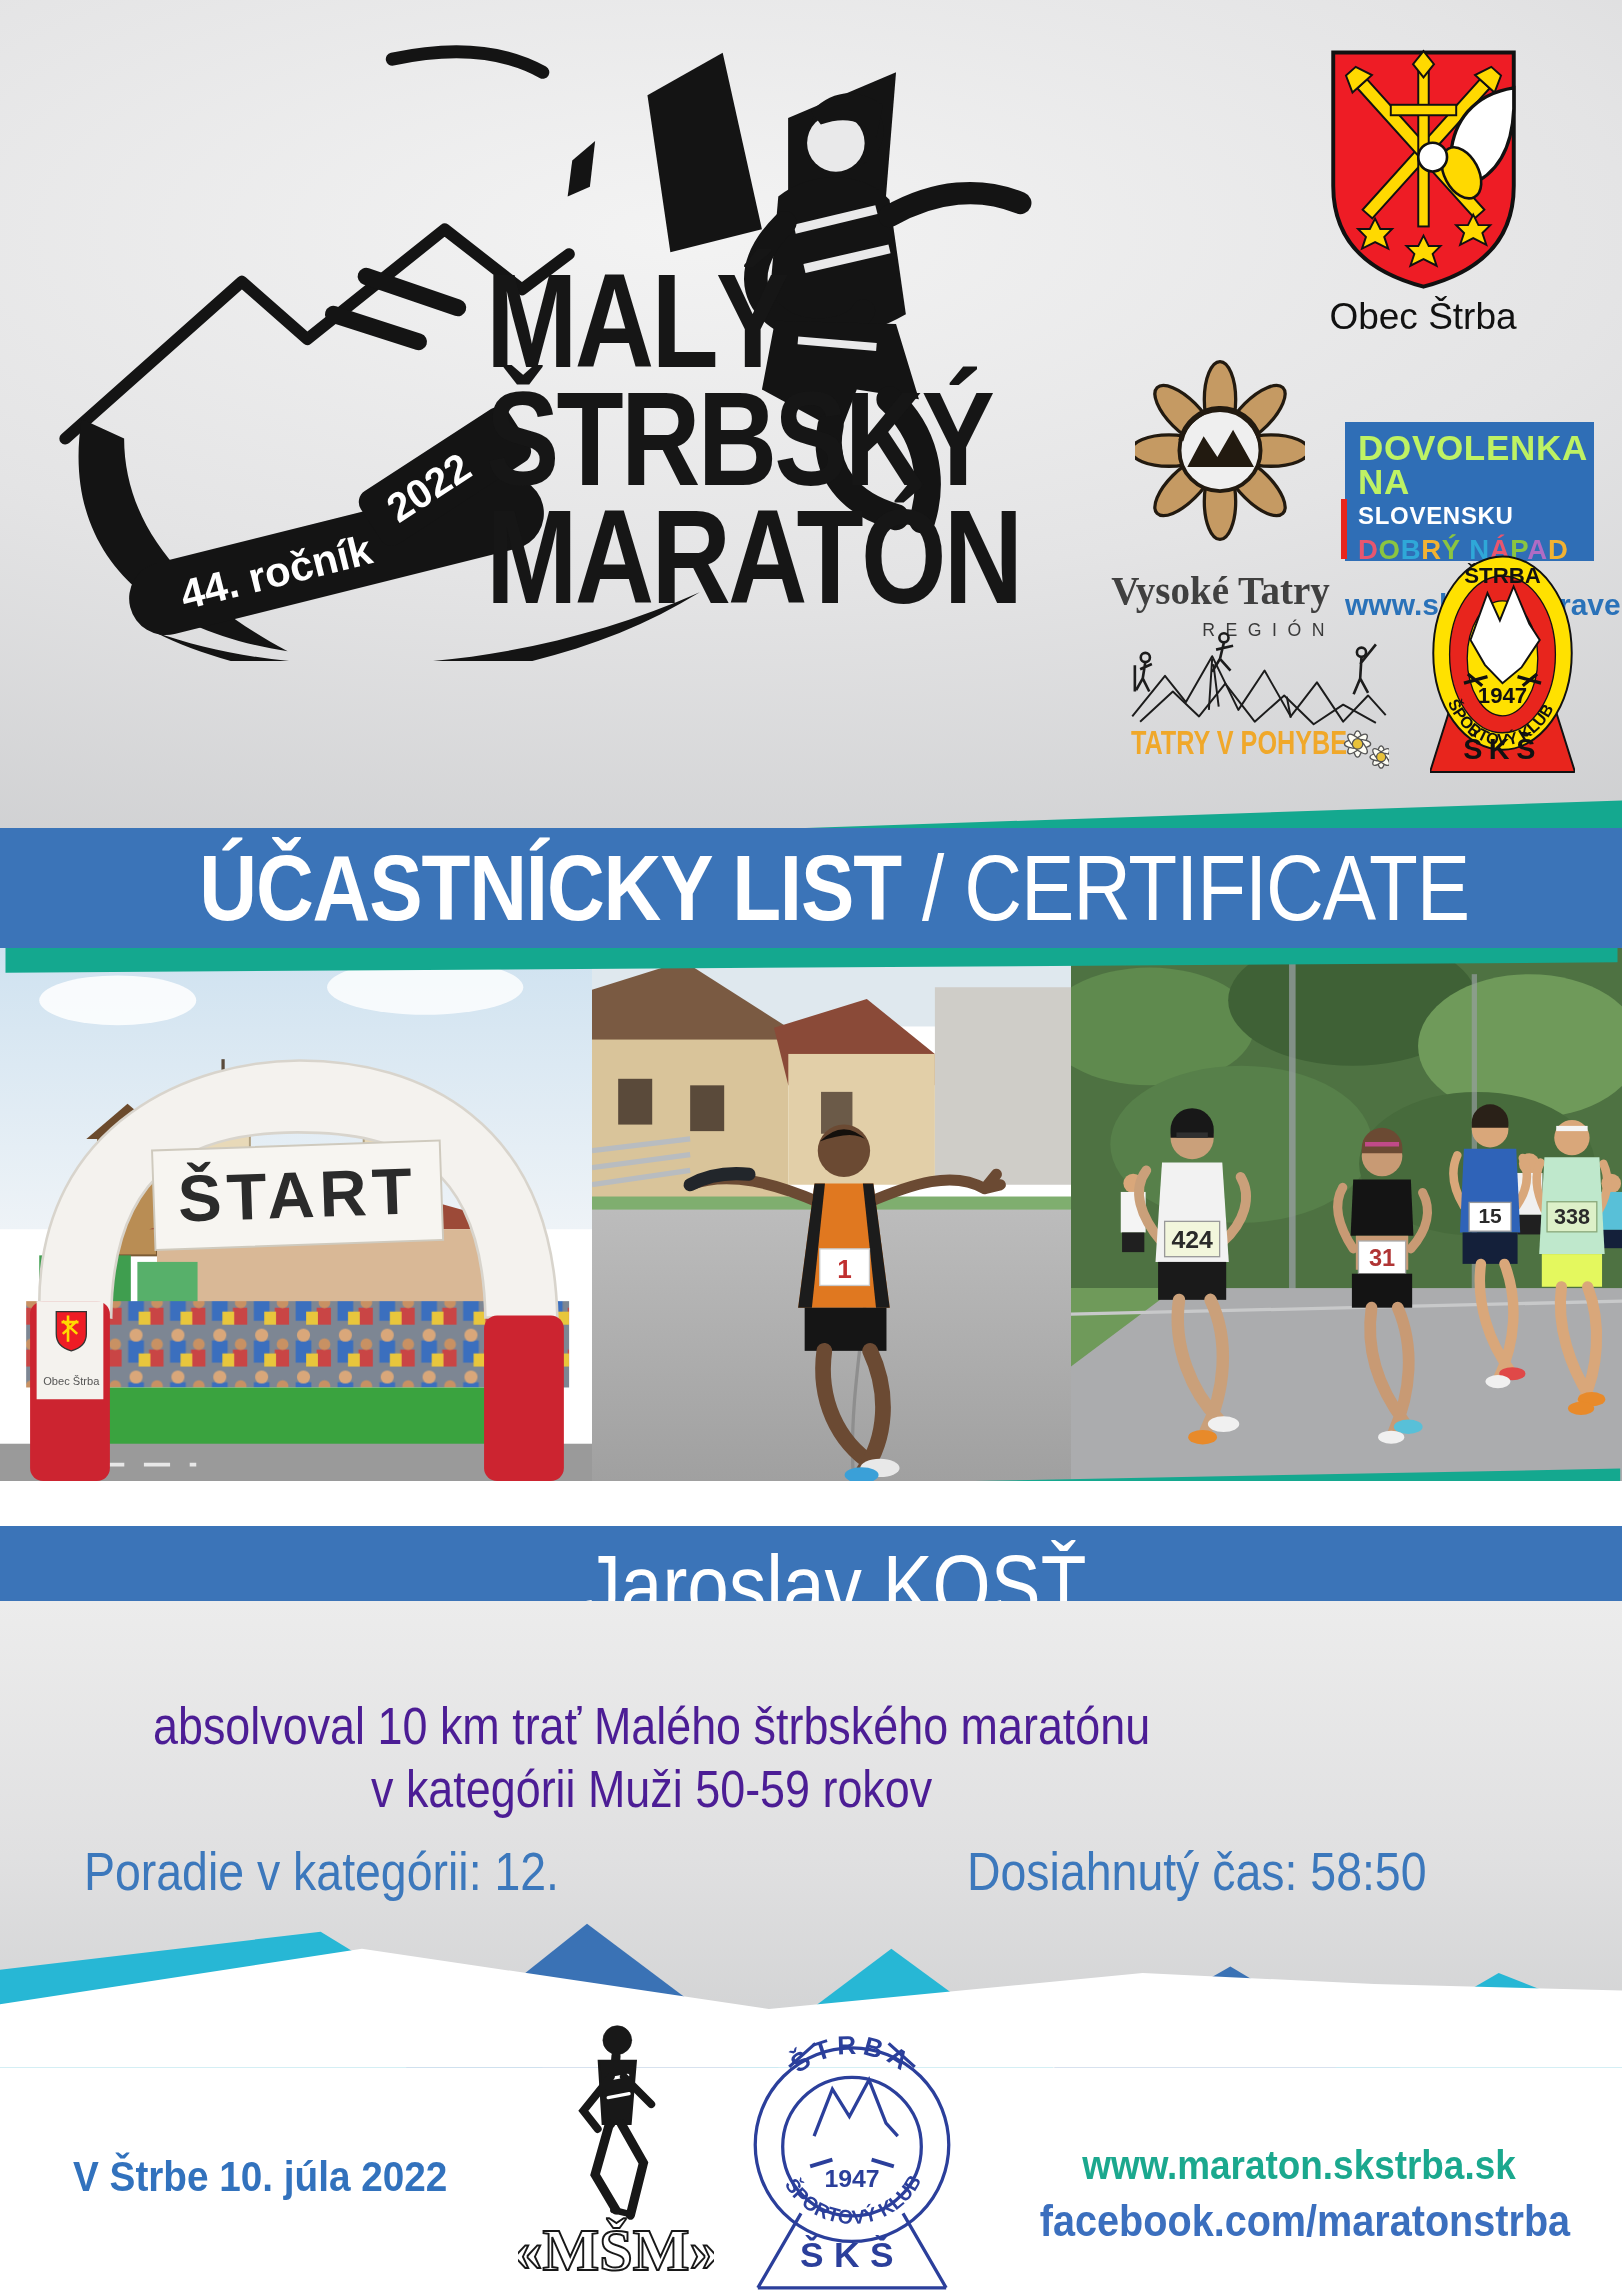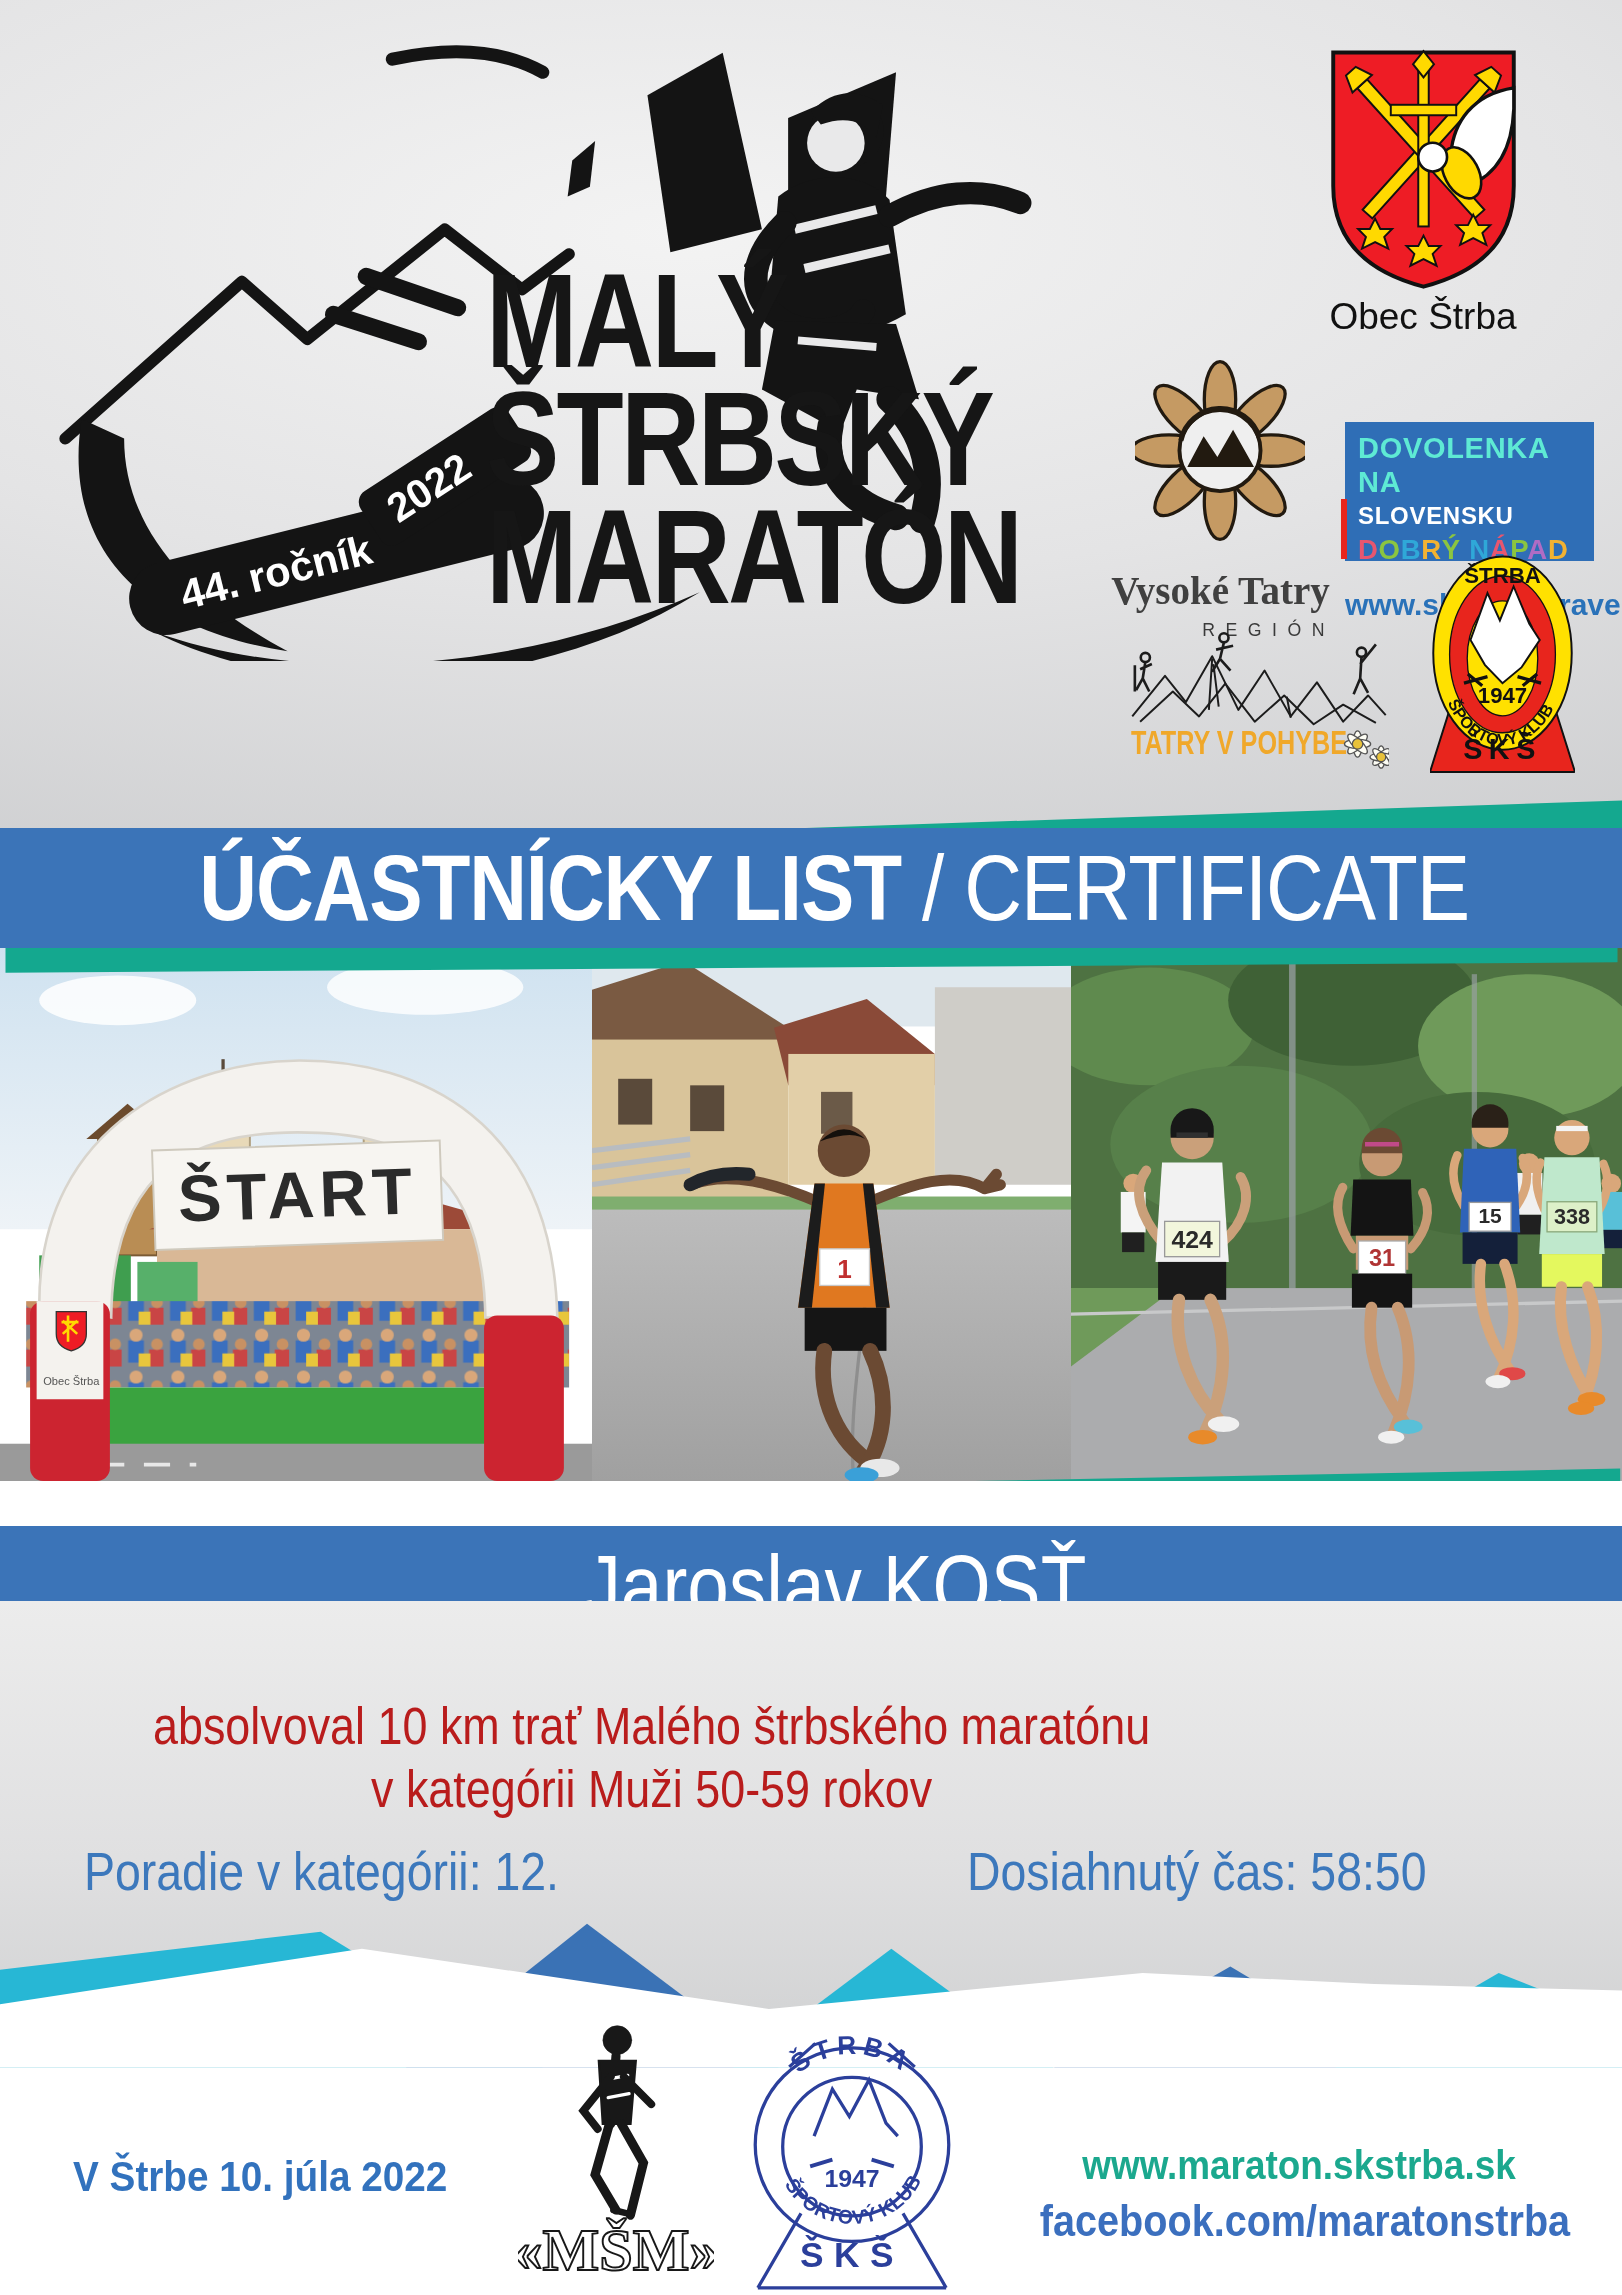--- a/index.html
+++ b/index.html
@@ -14,38 +14,38 @@
   .band{left:0;width:1623px;background:#3b74b8;display:flex;align-items:center;justify-content:center;padding-left:23px;}
   .band1{top:828px;height:120px;}
   .band2{top:1481px;height:120px;margin-top:45px;}
   .bandtxt{color:#fff;font-size:93px;white-space:nowrap;transform:scaleX(.86);letter-spacing:-1.3px;}
   .bandtxt .bold{font-weight:bold;}
   .nametxt{color:#fff;font-size:88px;white-space:nowrap;transform:scaleX(.85);}
   .title{left:486px;top:262px;font-weight:bold;font-size:134px;line-height:118px;
          color:#161616;letter-spacing:-3.3px;transform:scaleX(.82);transform-origin:left top;white-space:nowrap;}
   .photos{left:0;top:948px;width:1623px;height:533px;display:flex;}
   .photos svg{display:block;height:533px;}
-  .details{left:0;top:1695px;width:1303px;text-align:center;color:#b91c1c;
+  .details{left:0;top:1695px;width:1303px;text-align:center;color:#4c1d95;
            font-size:51px;line-height:63px;}
   .details .inner{display:inline-block;transform:scaleX(.88);white-space:nowrap;}
   .res{top:1840px;color:#3c78bc;font-size:54px;white-space:nowrap;
        transform:scaleX(.86);transform-origin:left top;}
   .date{left:73px;top:2152px;color:#3272bd;font-weight:bold;font-size:43px;white-space:nowrap;
         transform:scaleX(.9);transform-origin:left top;}
   .urls{left:1011px;top:2138px;width:576px;text-align:center;line-height:55px;}
   .urls .u1{display:block;color:#1ba88e;font-weight:bold;font-size:41px;transform:scaleX(.9);white-space:nowrap;}
   .urls .u2{display:block;color:#3b6fbe;font-weight:bold;font-size:44px;transform:scaleX(.9);white-space:nowrap;}
   .obec-label{left:1315px;top:296px;width:216px;text-align:center;color:#111;font-size:37px;}
   .vt-name{left:1106px;top:568px;width:229px;text-align:center;color:#404040;
            font-size:39px;font-weight:bold;font-family:"Liberation Serif",serif;}
   .vt-region{left:1106px;top:620px;width:229px;text-align:right;color:#3a3a3a;
              font-size:17.7px;letter-spacing:10.5px;}
   .dov{left:1345px;top:422px;width:249px;height:139px;background:#2f6eb6;
        padding:9.2px 0 0 13px;box-sizing:border-box;line-height:34px;}
-  .dov .l1{color:#5eead4;font-weight:bold;font-size:29px;letter-spacing:0.7px;}
+  .dov .l1{color:#bef264;font-weight:bold;font-size:35px;letter-spacing:0.7px;}
   .dov .l2{color:#ffffff;font-weight:bold;font-size:24px;letter-spacing:0.7px;}
   .dov .l3{font-weight:bold;font-size:27.5px;letter-spacing:0.7px;}
   .dov-red{left:1341px;top:499px;width:5.9px;height:60px;background:#e8251d;}
   .dov-url{left:1345px;top:588px;width:249px;text-align:center;color:#2a72b9;
            font-weight:bold;font-size:30px;}
 </style>
 </head>
 <body>
 
 <div class="page">

